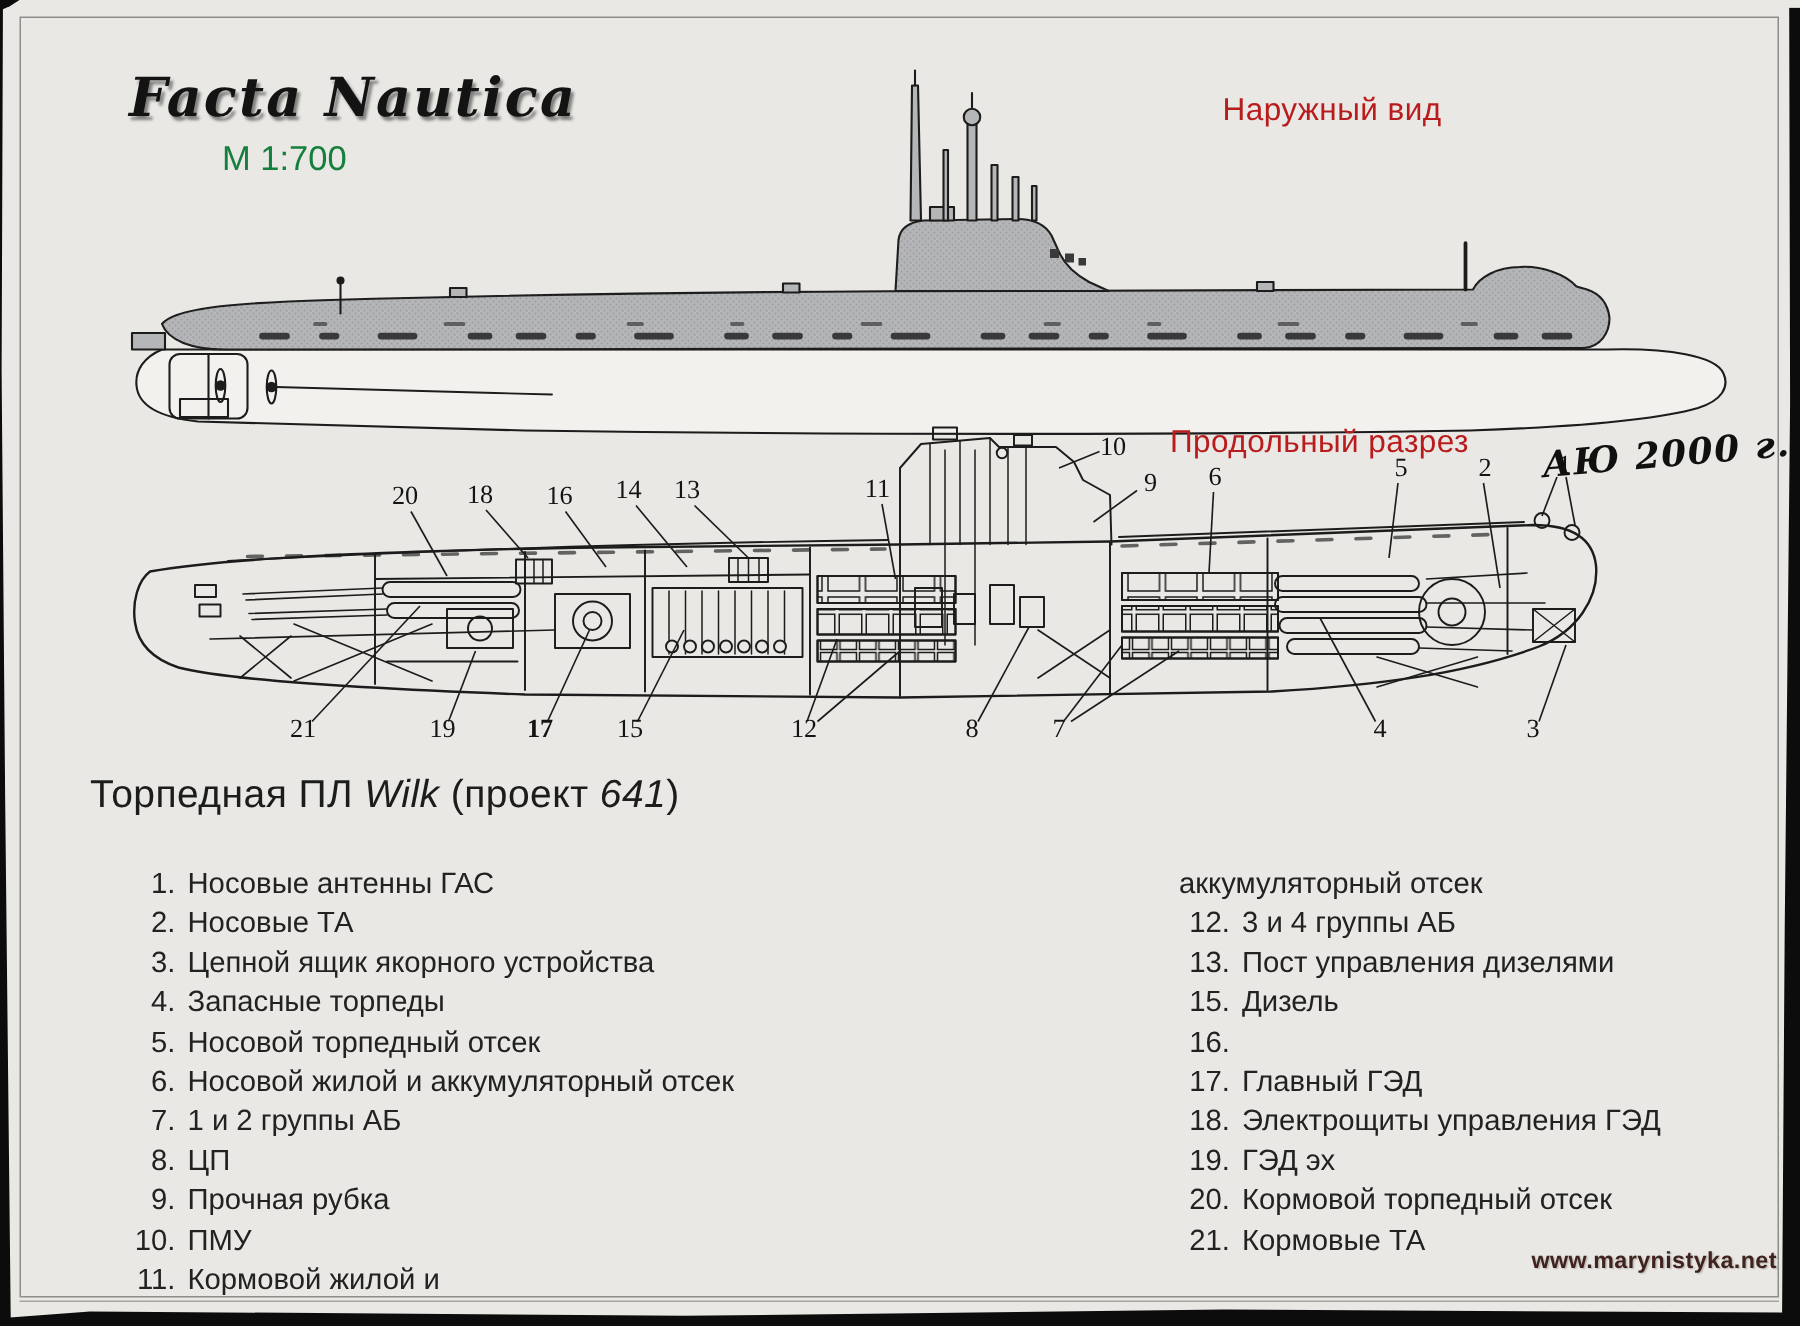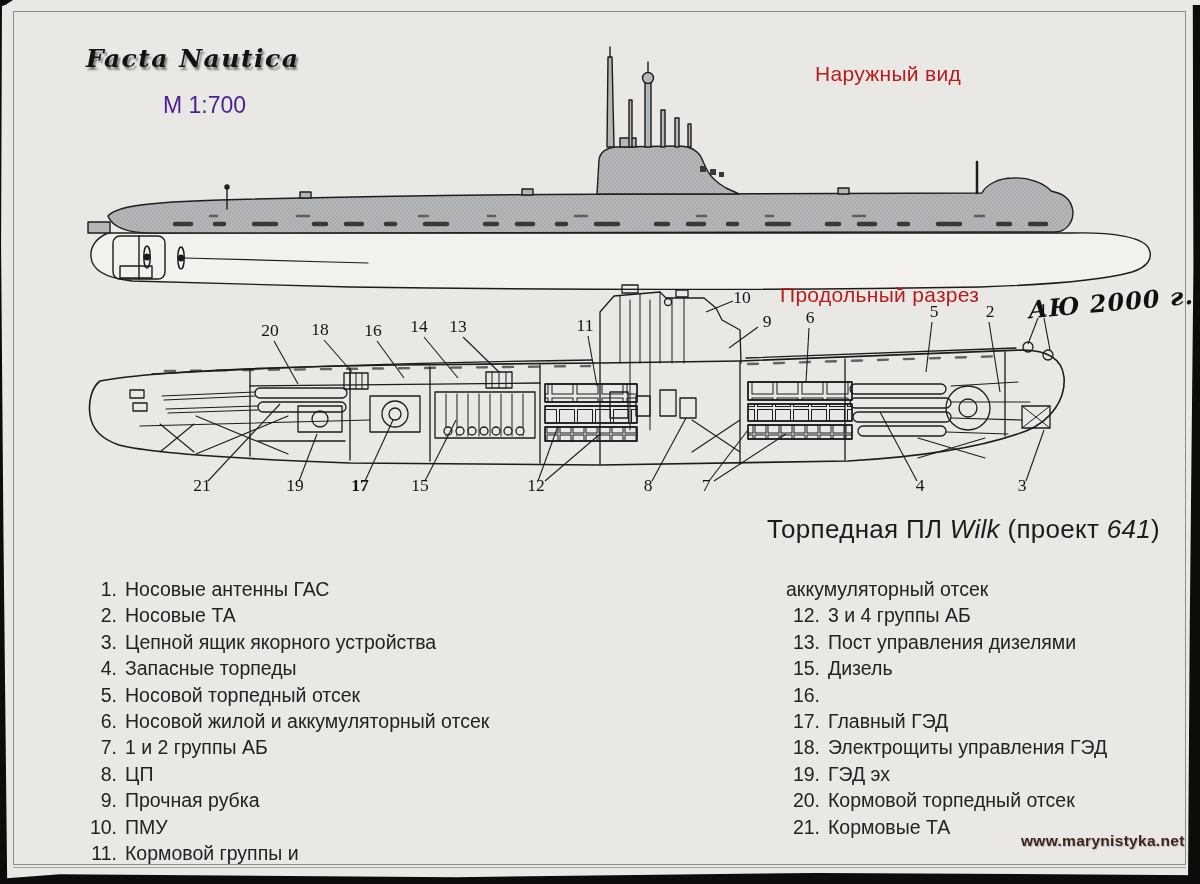--- a/index.html
+++ b/index.html
@@ -17,31 +17,31 @@
   .edge-left{position:absolute;left:0;top:0;width:9px;height:884px;background:#0c0c0c;
     clip-path:polygon(0 0,22% 0,12% 28%,38% 60%,80% 100%,0 100%)}
   .corner-tl{position:absolute;left:0;top:0;width:13px;height:7px;background:#0c0c0c;
     clip-path:polygon(0 0,100% 0,50% 60%,0 100%)}
   .frame{position:absolute;left:13px;top:11px;width:1171px;height:852px;
     border:1.3px solid #8d8d8b;pointer-events:none}
   .frame2{position:absolute;left:13px;top:867px;width:1173px;border-top:1px solid #a6a4a1}
 
   .brand{position:absolute;left:86px;top:44px;
     font-family:"DejaVu Serif",serif;font-style:italic;font-weight:bold;
-    font-size:25px;letter-spacing:1.5px;color:#131313;
+    font-size:36px;letter-spacing:1.5px;color:#131313;
     text-shadow:2px 3px 2px rgba(0,0,0,.45)}
-  .scale{position:absolute;left:163px;top:92px;font-size:23px;color:#4c1d95}
+  .scale{position:absolute;left:148px;top:92px;font-size:23px;color:#15803d}
   .viewlabel{position:absolute;font-size:21px;color:#b91c1c;letter-spacing:.3px}
   #ext-label{left:815px;top:62px}
   #cut-label{left:780px;top:283px}
   .signature{position:absolute;left:1028px;top:288px;
     font-family:"DejaVu Serif",serif;font-style:italic;font-weight:bold;
     font-size:24px;transform:rotate(-5deg);letter-spacing:1px;color:#101010}
 
-  .title{position:absolute;left:60px;right:40px;top:514px;text-align:right;
+  .title{position:absolute;left:60px;right:40px;top:514px;text-align:left;
     font-size:26px;color:#1c1c1c;letter-spacing:.3px}
   .title .it{font-style:italic}
 
   .legend ul{list-style:none;margin:0;padding:0;position:absolute;
     font-size:19.5px;line-height:26.4px;color:#222}
   #legend-left{left:62px;top:576px}
   #legend-right{left:786px;top:576px}
   .legend li{display:flex}
   .legend .num{display:inline-block;text-align:right;margin-right:8px;white-space:pre}
   #legend-left .num{width:55px}
@@ -307,21 +307,21 @@
         <li>
           <span class="num">9.</span>
           <span>Прочная рубка</span>
         </li>
         <li>
           <span class="num">10.</span>
           <span>ПМУ</span>
         </li>
         <li>
           <span class="num">11.</span>
-          <span>Кормовой группы и</span>
+          <span>Кормовой жилой и</span>
         </li>
       </ul>
     <ul id="legend-right">
         <li class="cont">
           <span>аккумуляторный отсек</span>
         </li>
         <li>
           <span class="num">12.</span>
           <span>3 и 4 группы АБ</span>
         </li>

